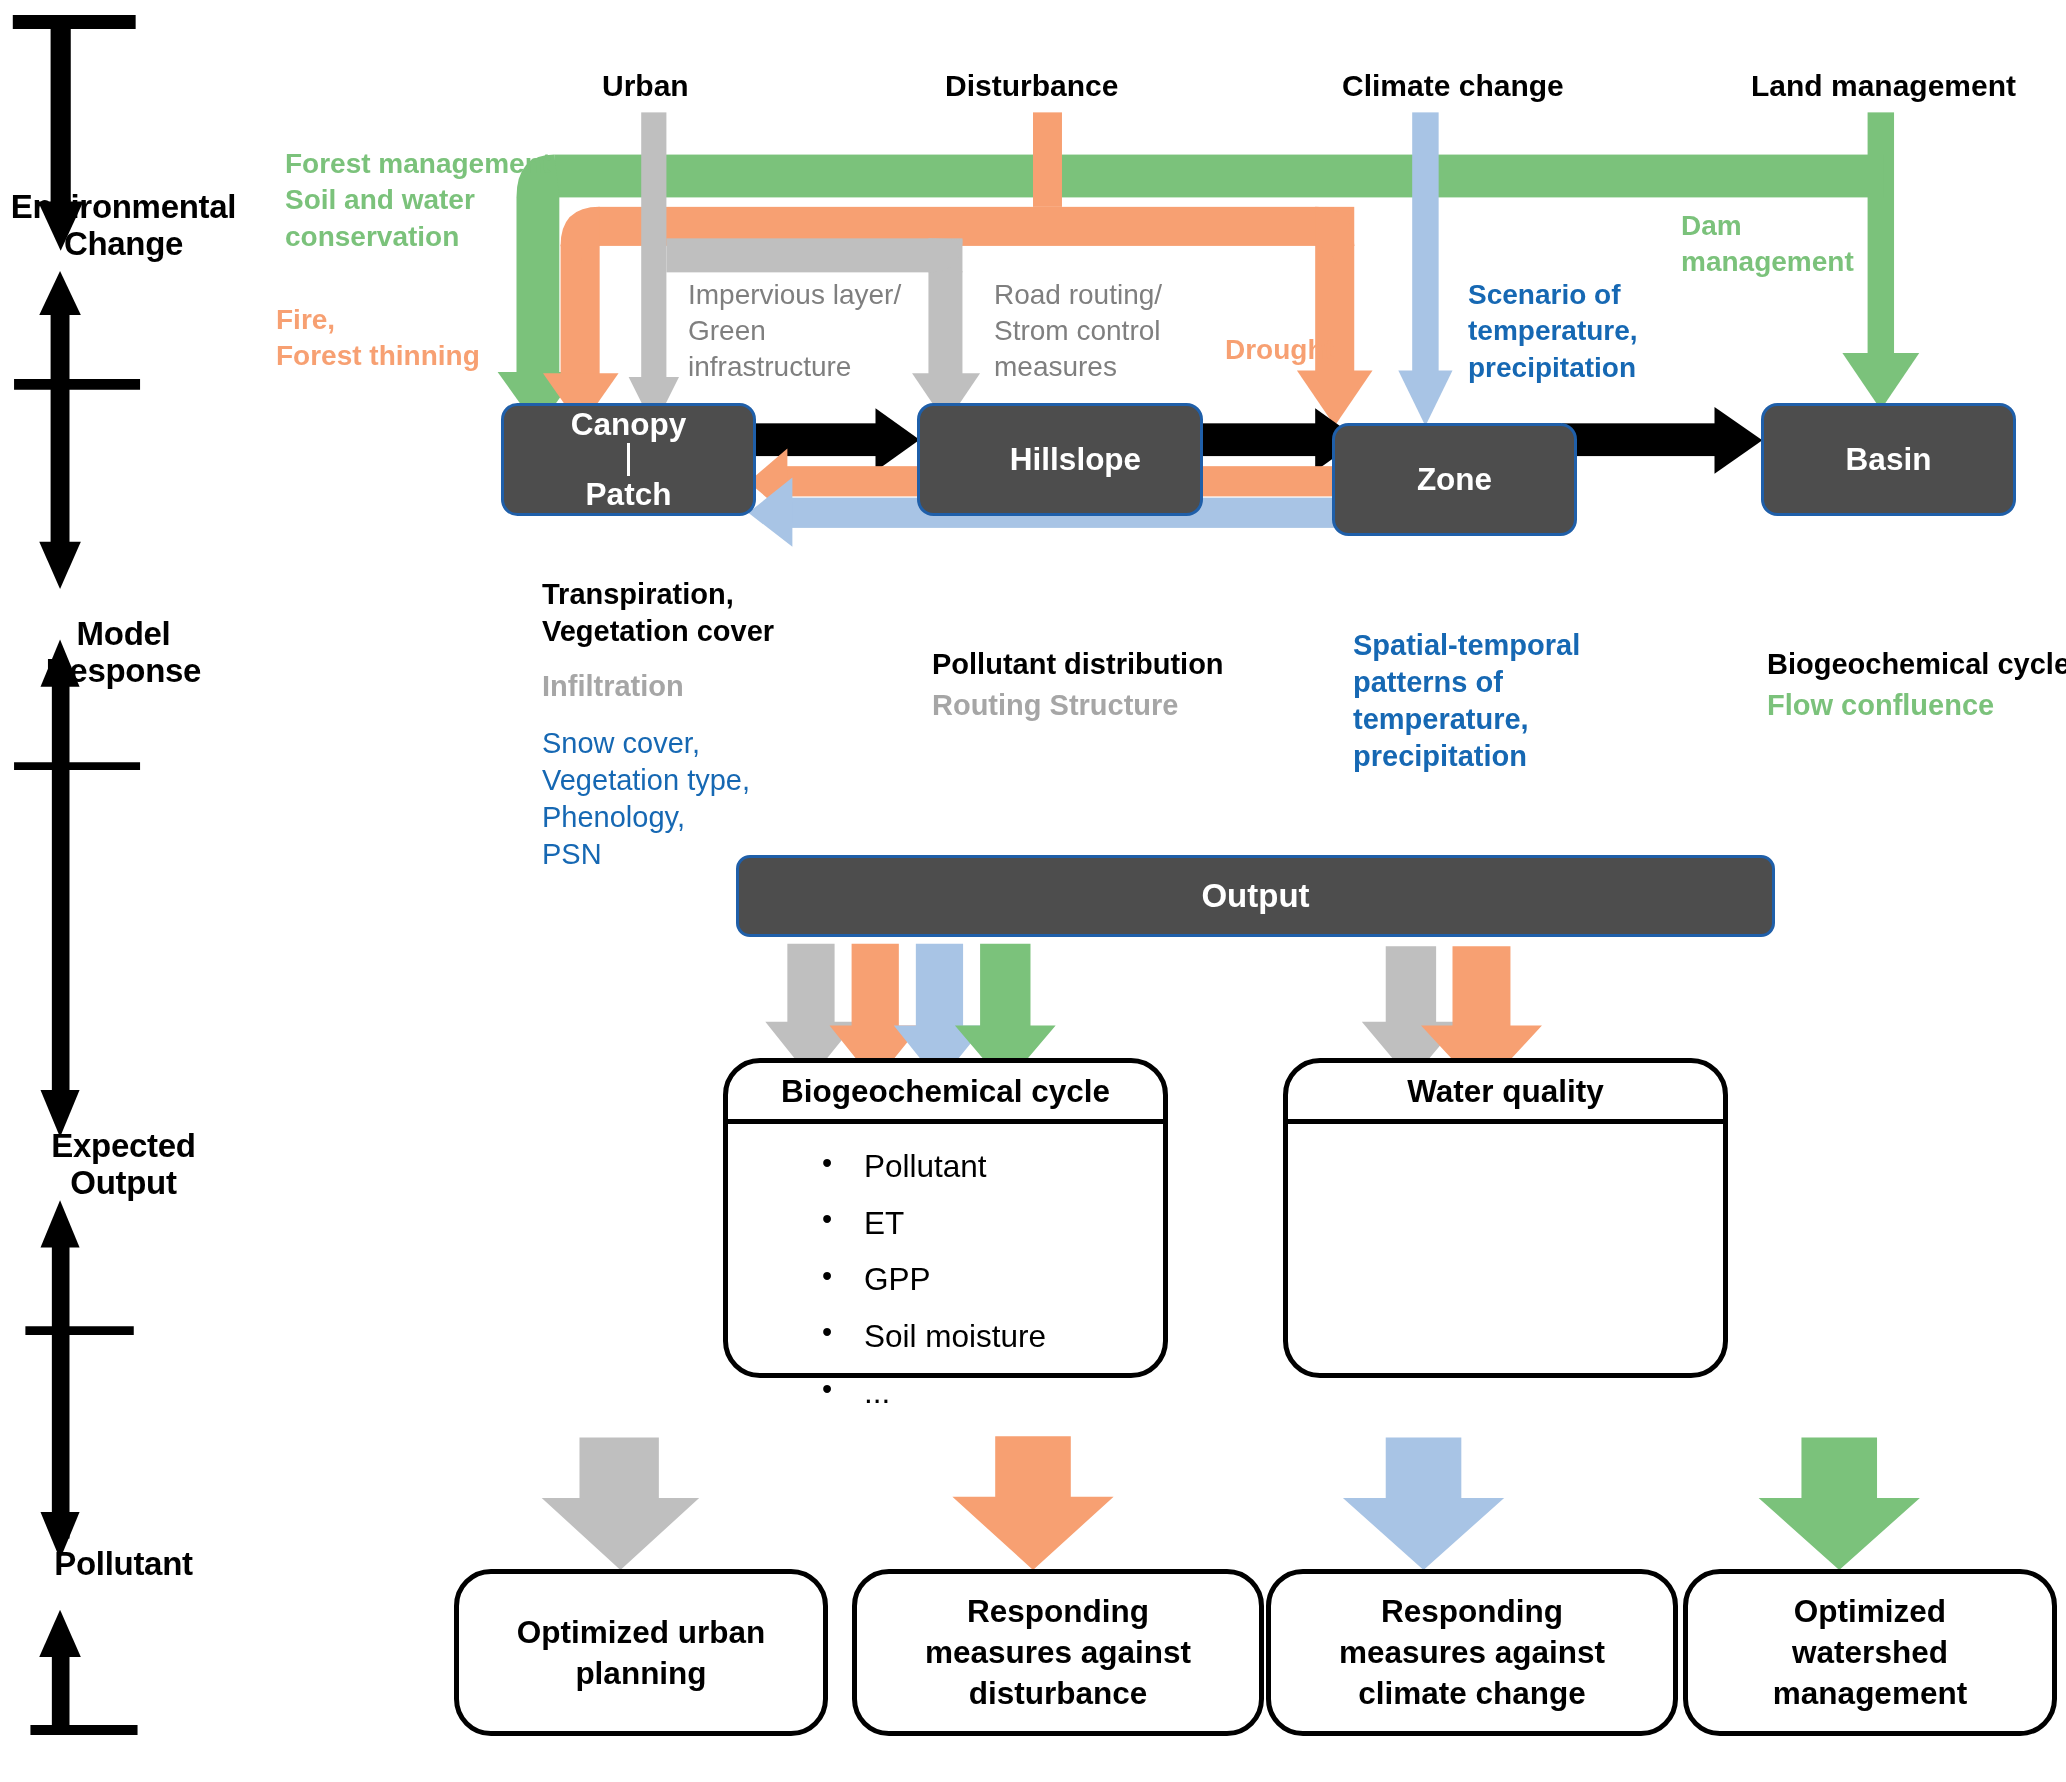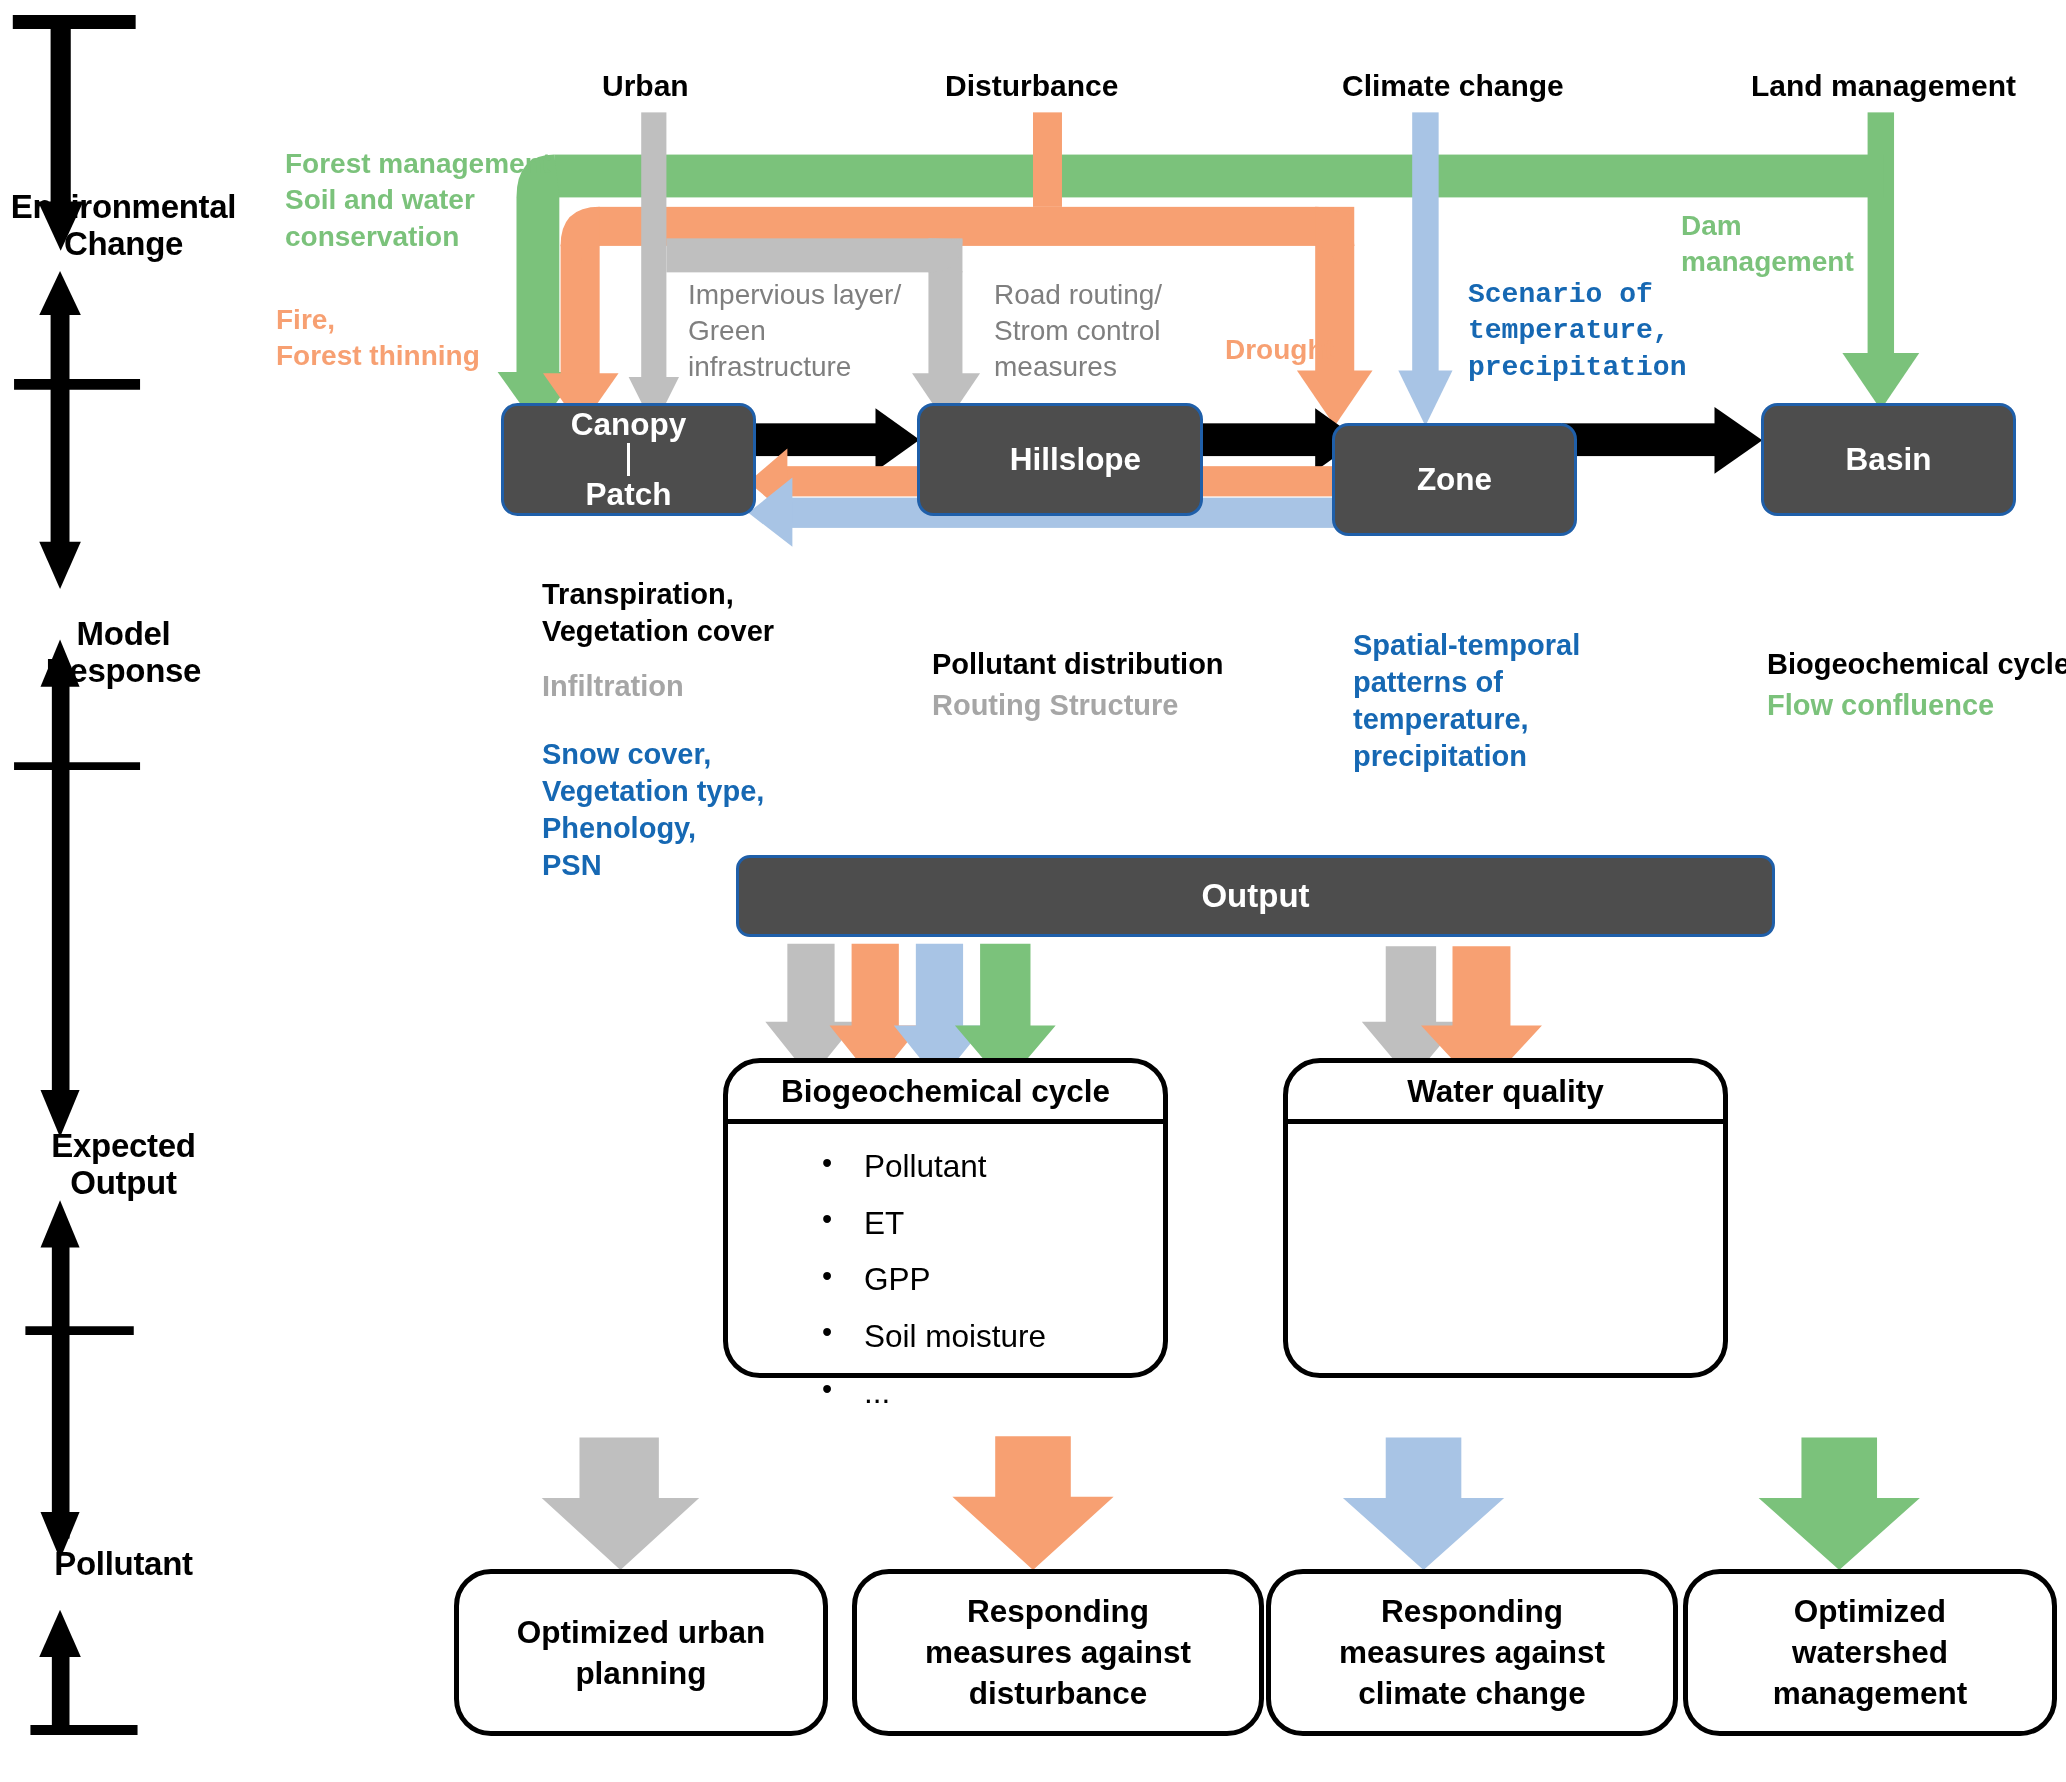--- a/index.html
+++ b/index.html
@@ -177,21 +177,21 @@
 <div class="abs desc-grey" style="left:688px;top:277px;width:265px;z-index:3;">Impervious layer/
 Green
 infrastructure</div>
 
 <div class="abs desc-grey" style="left:994px;top:277px;width:265px;z-index:3;">Road routing/
 Strom control
 measures</div>
 
 <div class="abs anno-orange" style="left:1225px;top:334px;width:164px;font-size:28px;font-weight:bold;z-index:3;">Drought</div>
 
-<div class="abs anno-blue" style="left:1468px;top:277px;width:252px;font-size:28px;line-height:1.3;white-space:pre-line;z-index:3;font-family:Liberation Mono, monospace;">Scenario of
+<div class="abs anno-blue" style="left:1468px;top:277px;width:252px;font-size:28px;line-height:1.3;white-space:pre-line;z-index:3;">Scenario of
 temperature,
 precipitation</div>
 
 <div class="abs anno-green" style="left:1681px;top:208px;width:208px;font-size:28px;line-height:1.3;white-space:pre-line;z-index:3;">Dam
 management</div>
 
 <svg class="abs" style="left:0;top:0;z-index:2;" width="2066" height="567" viewBox="0 0 3280 900">
 
   <g fill="#000">
     <rect x="1175" y="672" width="235" height="52"></rect>
@@ -228,21 +228,21 @@
 <div class="abs scalebox" style="left:917px;top:403px;width:249px;height:107px;z-index:4;padding-left:31px;">Hillslope</div>
 
 <div class="abs scalebox" style="left:1332px;top:423px;width:239px;height:107px;z-index:4;">Zone</div>
 
 <div class="abs scalebox" style="left:1761px;top:403px;width:249px;height:107px;z-index:4;">Basin</div>
 
 <div class="abs" style="left:542px;top:576px;width:271px;">
   <div style="color:#000;font-weight:bold;font-size:29px;line-height:1.28;white-space:pre-line;">Transpiration,
 Vegetation cover</div>
   <div style="color:#a6a6a6;font-weight:bold;font-size:29px;line-height:1.28;white-space:pre-line;margin-top:17.6px;">Infiltration</div>
-  <div style="color:#1668b3;font-weight:bold;font-size:29px;line-height:1.28;white-space:pre-line;margin-top:31px;">Snow cover,
+  <div style="color:#1668b3;font-weight:normal;font-size:29px;line-height:1.28;white-space:pre-line;margin-top:20px;">Snow cover,
 Vegetation type,
 Phenology,
 PSN</div>
 </div>
 
 <div class="abs" style="left:932px;top:646px;width:328px;">
   <div style="color:#000;font-weight:bold;font-size:29px;line-height:1.28;white-space:pre-line;">Pollutant distribution</div>
   <div style="color:#a6a6a6;font-weight:bold;font-size:29px;line-height:1.28;white-space:pre-line;margin-top:3.8px;">Routing Structure</div>
 </div>
 

